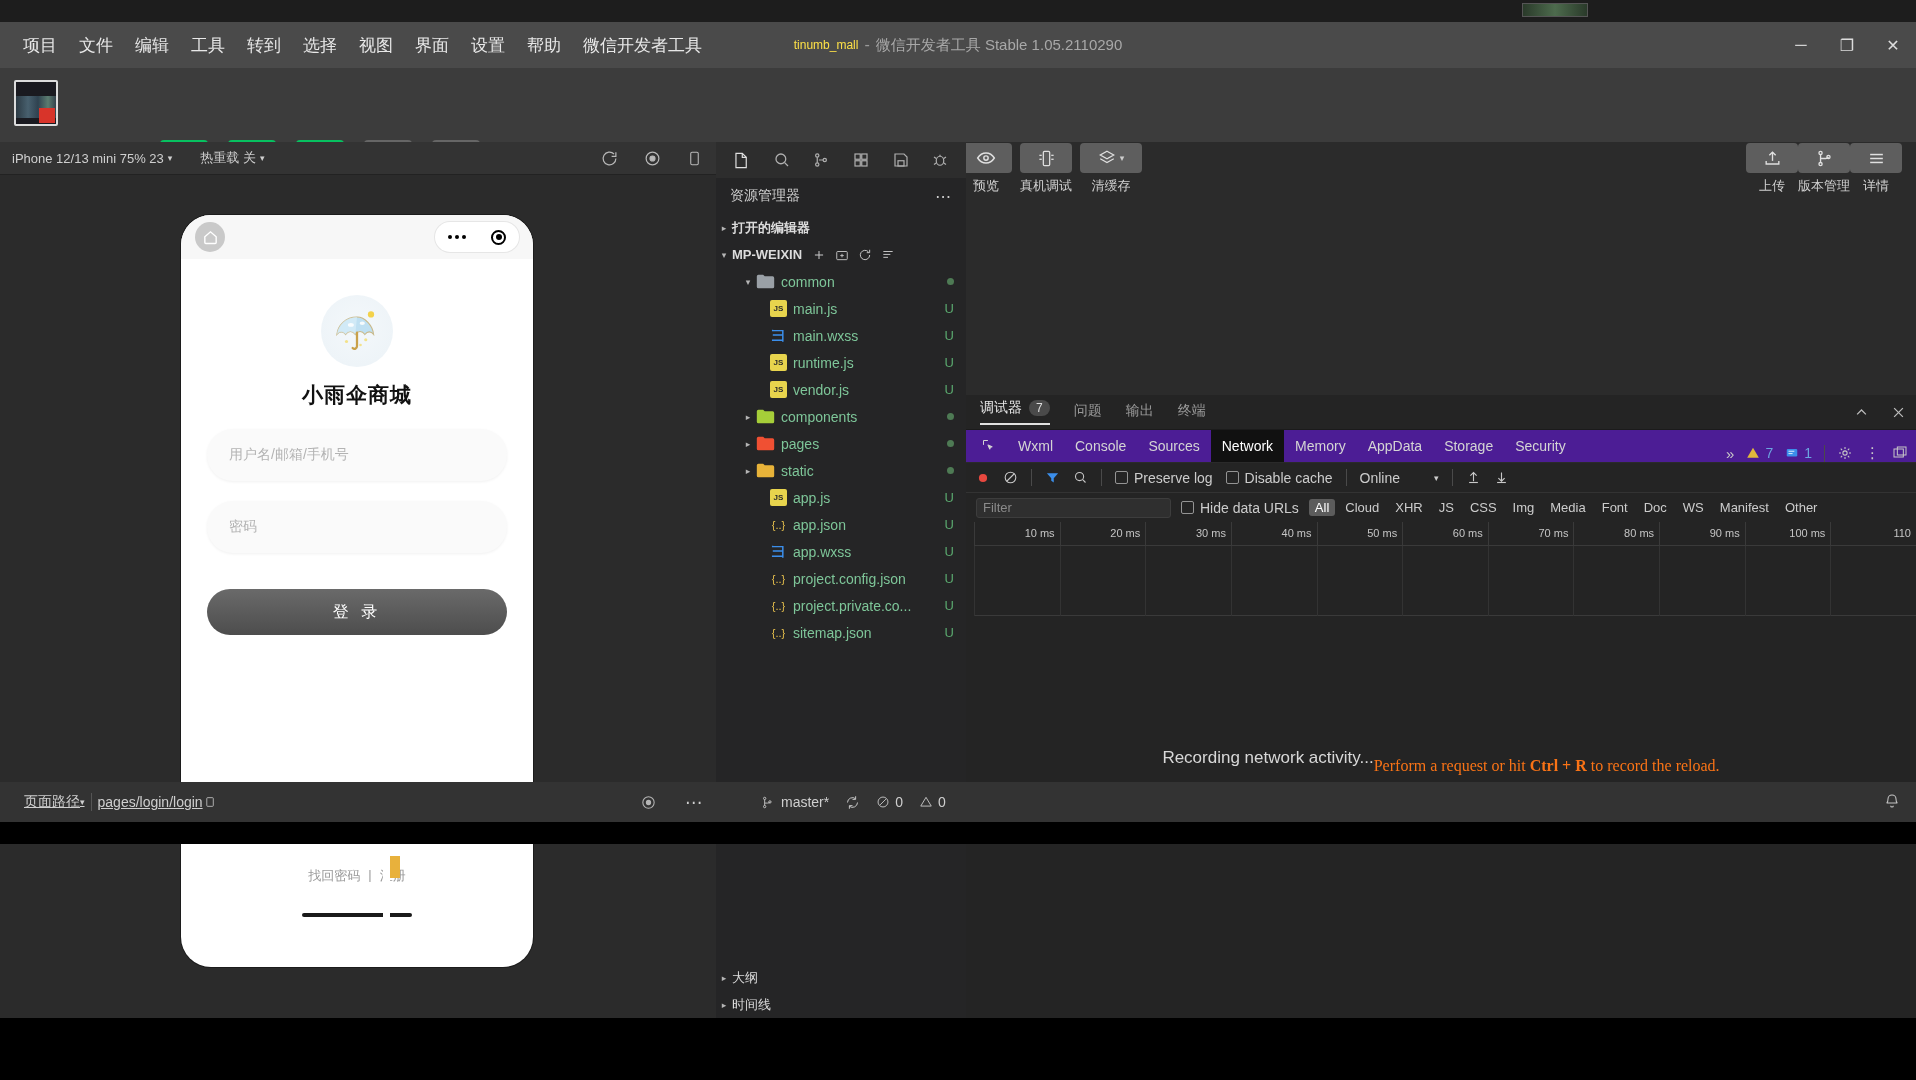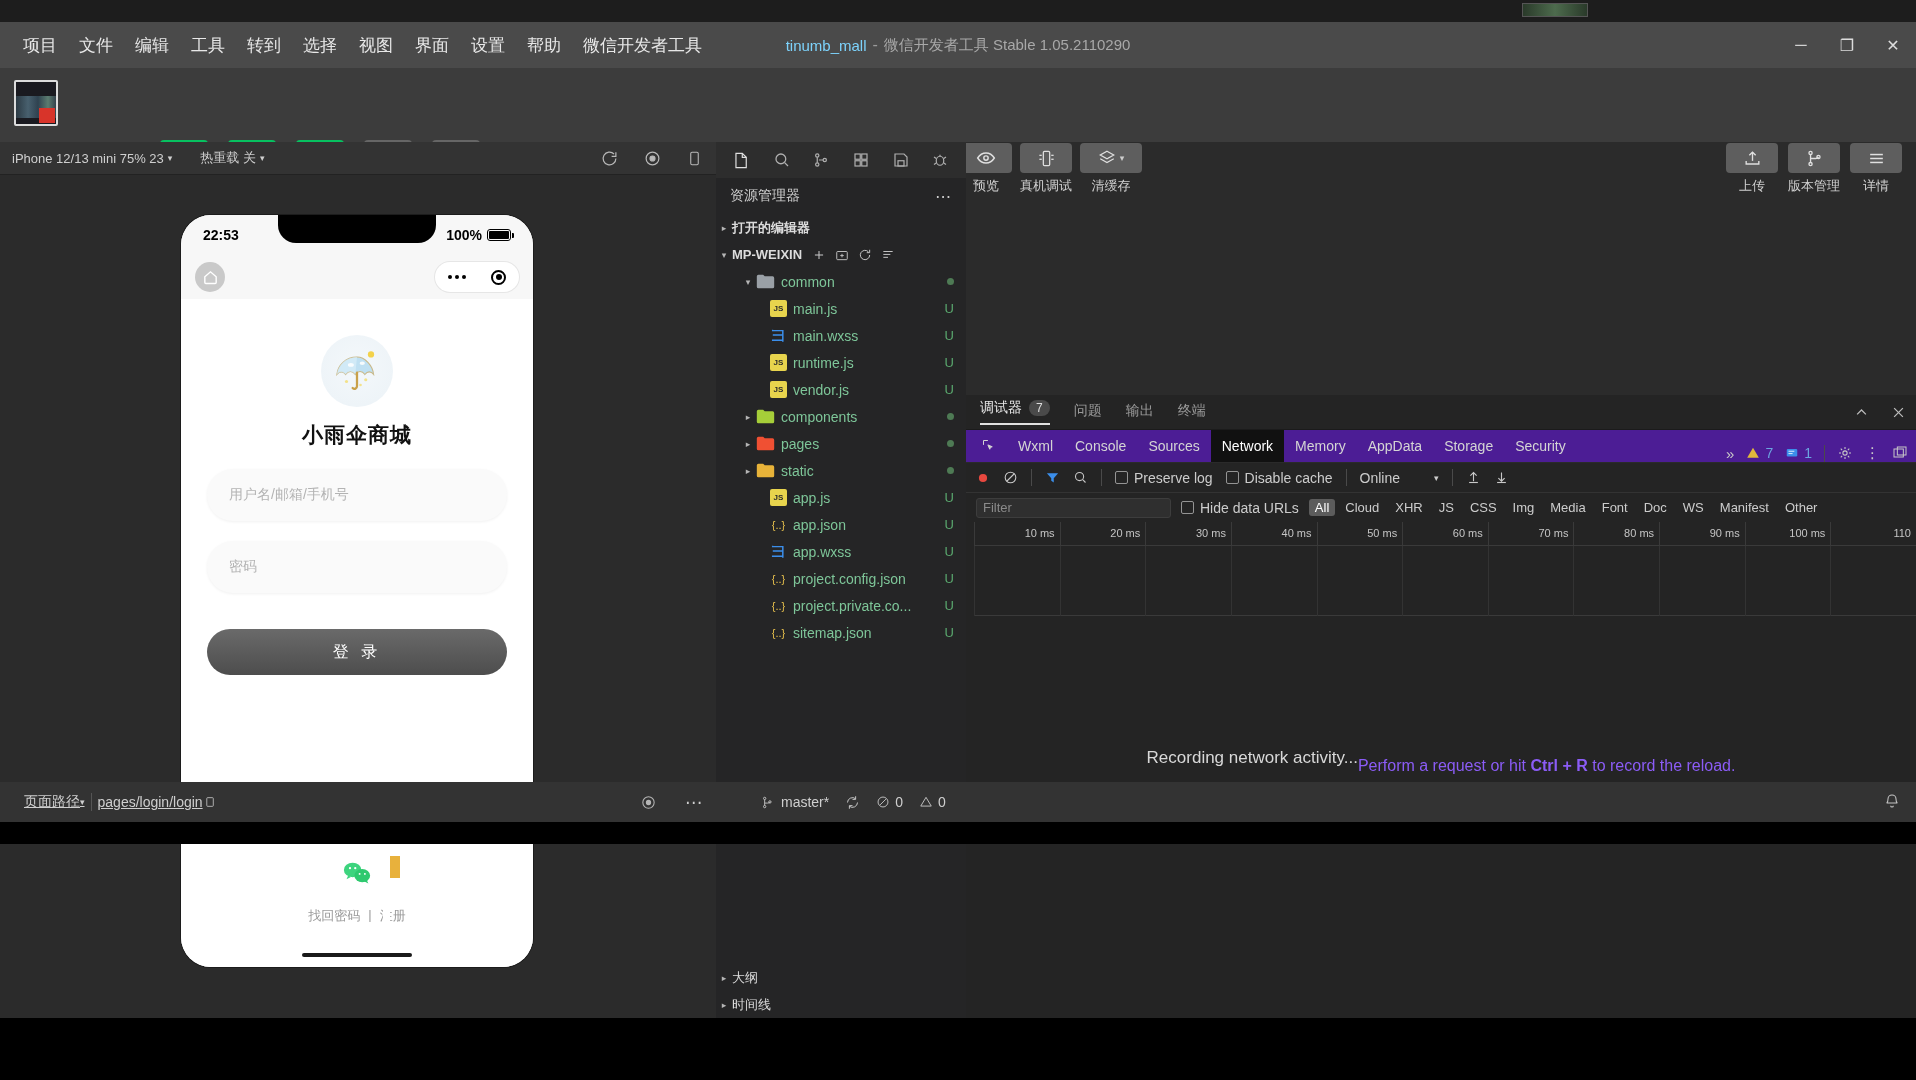--- a/index.html
+++ b/index.html
@@ -31,21 +31,21 @@
   .menu-items { display: flex; align-items: center; padding-left: 12px; gap: 0; }
   .menu-item {
     color: #e8e8e8; font-size: 17px; padding: 4px 11px; cursor: default;
     white-space: nowrap;
   }
   .win-title {
     position: absolute; left: 0; right: 0; top: 0; height: 46px;
     display: flex; align-items: center; justify-content: center;
     pointer-events: none;
   }
-  .win-title .proj { color: #7dd3fc; font-size: 15px; }
+  .win-title .proj { color: #fde047; font-size: 12px; }
   .win-title .dash { color: #9a9a9a; font-size: 16px; margin: 0 6px; }
   .win-title .app { color: #a8a8a8; font-size: 15px; }
   .win-ctrl { position: absolute; right: 0; top: 0; height: 46px; display: flex; }
   .win-btn {
     width: 46px; height: 46px; display: flex; align-items: center; justify-content: center;
     color: #dcdcdc; font-size: 16px;
   }
 
   
   .toolbar {
@@ -93,21 +93,21 @@
   }
 
   .cm-group { position: absolute; left: 900px; top: 75px; display: flex; gap: 8px; }
   .cm-item { display: flex; flex-direction: column; align-items: center; }
   .cm-btn {
     width: 52px; height: 30px; background: #5e5e5e; border-radius: 4px;
     display: flex; align-items: center; justify-content: center;
   }
   .cm-lbl { color: #d0d0d0; font-size: 13px; margin-top: 4px; white-space: nowrap; }
 
-  .right-group { position: absolute; right: 14px; top: 75px; display: flex; gap: 10px; }
+  .right-group { position: absolute; right: 14px; top: 75px; display: flex; gap: 0; }
 
   
   .sim-pane {
     position: absolute; left: 0; top: 142px; width: 716px; height: 876px; background: #2b2b2b;
   }
   .sim-bar {
     position: absolute; left: 0; top: 0; width: 716px; height: 33px;
     background: #333; display: flex; align-items: center; color: #cfcfcf; font-size: 13px;
     border-bottom: 1px solid #222;
   }
@@ -240,21 +240,21 @@
   .nw-filter2 { height: 27px; display: flex; align-items: center; gap: 18px; padding: 0 10px; color: #ccc; font-size: 14px; border-bottom: 1px solid #333;}
 
   .ruler { height: 24px; position: relative; border-bottom: 1px solid #3a3a3a; margin-left: 8px;}
   .rtick { position: absolute; top: 0; height: 24px; border-left: 1px solid #3a3a3a; color: #c5c5c5; font-size: 11px;}
   .rtick span { position: absolute; right: 5px; top: 5px; white-space: nowrap; }
   .ruler-body { height: 70px; border-bottom: 1px solid #3a3a3a; position: relative; margin-left: 8px;}
   .rb-tick { position: absolute; top: 0; height: 70px; border-left: 1px solid #333; }
 
   .nw-empty { display: flex; flex-direction: row; align-items: center; justify-content: center; height: 300px; }
   .nw-empty .l1 { color: #d8d8d8; font-size: 17px; margin-bottom: 17px; }
-  .nw-empty .l2 { color: #8b5cf6; font-size: 16px; }
+  .nw-empty .l2 { color: #f97316; font-size: 16px; font-family: Liberation Serif, serif; }
   .kbd { font-weight: bold; }
 
   
   .statusbar {
     position: absolute; left: 0; bottom: 22px; width: 1916px; height: 40px; background: #333;
     display: flex; align-items: center; color: #cfcfcf; font-size: 14px;
   }
   .sb-left { display: flex; align-items: center; gap: 0; padding-left: 24px; text-decoration: underline; }
   .sb-sep { width: 1px; height: 18px; background: #555; margin: 0 6px; }
   .sb-mid { position: absolute; left: 640px; display: flex; align-items: center; gap: 28px; }
@@ -493,28 +493,20 @@
             <circle cx="12" cy="12" r="9"></circle>
             <circle cx="12" cy="12" r="3.5" fill="#b9b9b9"></circle>
           </svg>
         <svg width="15" height="17" viewBox="0 0 24 24" fill="none" stroke="#b9b9b9" stroke-width="1.7">
             <rect x="6" y="2" width="12" height="20" rx="2"></rect>
           </svg>
       </div>
     </div>
 
     <div class="phone">
-      <div class="ph-status">
-        <div class="notch"></div>
-        <span>22:53</span>
-        <div class="ph-batt">
-          <span>100%</span>
-          <span class="batt-ico"></span>
-        </div>
-      </div>
       <div class="ph-nav">
         <div class="home-circle">
           <svg width="17" height="17" viewBox="0 0 24 24" fill="none" stroke="#fff" stroke-width="2">
               <path d="M4 11l8-7 8 7v8a1.5 1.5 0 0 1-1.5 1.5h-13A1.5 1.5 0 0 1 4 19z"></path>
             </svg>
         </div>
         <div class="capsule">
           <span class="dots3">
               <i></i>
               <i></i>

